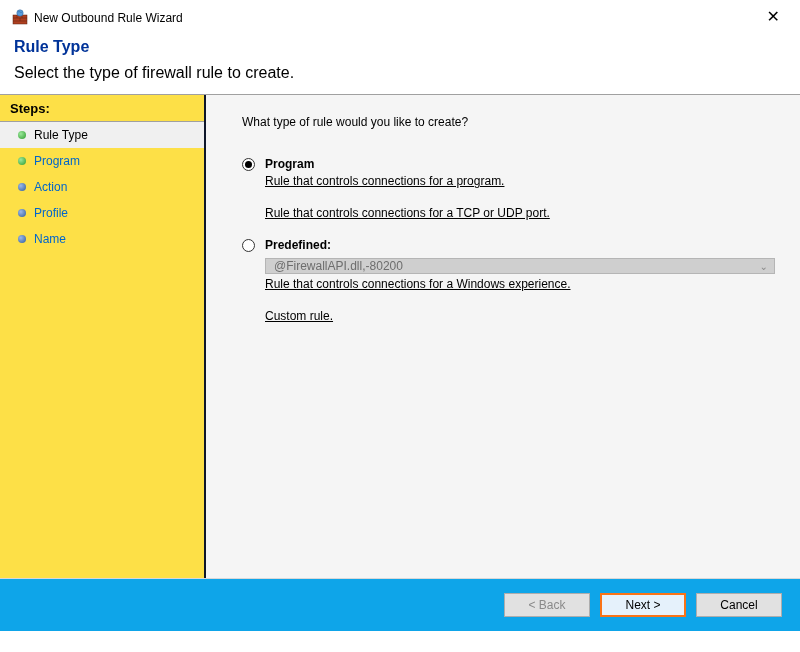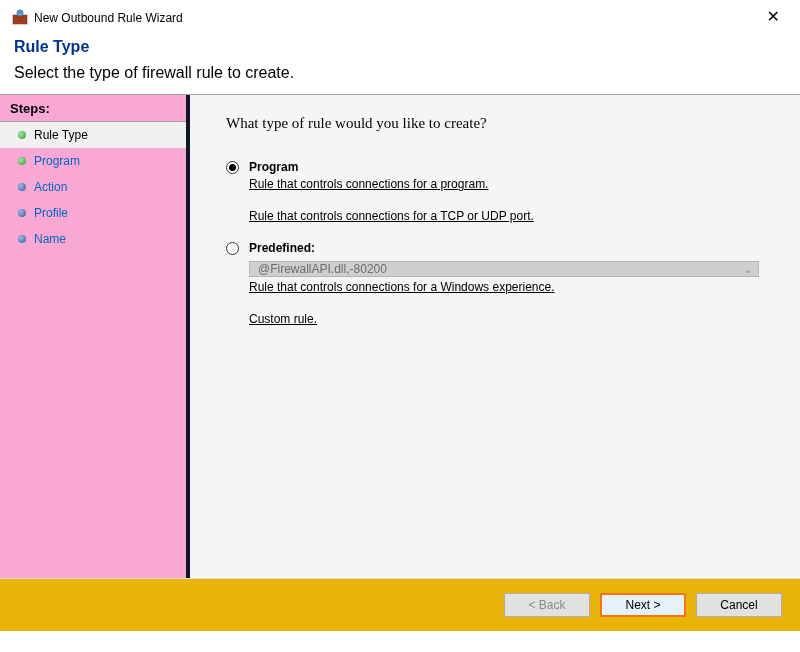--- a/index.html
+++ b/index.html
@@ -59,23 +59,23 @@
     .divider {
       border: none;
       border-top: 1px solid #a0a0a0;
       margin: 0;
     }
     .body {
       display: flex;
       height: 483px;
     }
     .sidebar {
-      width: 190px;
-      background: #f9a8d4;
-      border-right: 4px solid #0f172a;
+      width: 206px;
+      background: #fde047;
+      border-right: 2px solid #0f172a;
       padding-top: 0;
     }
     .steps-header {
       font-size: 13px;
       font-weight: bold;
       padding: 6px 10px 5px 10px;
       border-bottom: 1px solid #a0a0a0;
     }
     .steps-list {
       list-style: none;
@@ -109,23 +109,22 @@
     }
     .step-bullet.blue {
       background: radial-gradient(circle at 35% 35%, #9bb8e8, #2e5b9b);
     }
     .content {
       flex: 1;
       background: #f5f5f5;
       padding: 20px 20px 20px 36px;
     }
     .question {
-      font-size: 15px;
+      font-size: 12px;
       margin-bottom: 28px;
-      font-family: Liberation Serif, serif;
     }
     .option {
       margin-bottom: 18px;
     }
     .option-head {
       display: flex;
       align-items: center;
       gap: 10px;
     }
     .radio {
@@ -176,21 +175,21 @@
     }
     .predefined-select .chev {
       position: absolute;
       right: 6px;
       top: 50%;
       transform: translateY(-50%);
       color: #8a8a8a;
       font-size: 10px;
     }
     .footer {
-      background: #eab308;
+      background: #0ea5e9;
       padding: 14px 18px;
       display: flex;
       justify-content: flex-end;
       gap: 10px;
       border-top: 1px solid #d8d8d8;
     }
     .btn {
       min-width: 86px;
       height: 24px;
       font-size: 12px;

